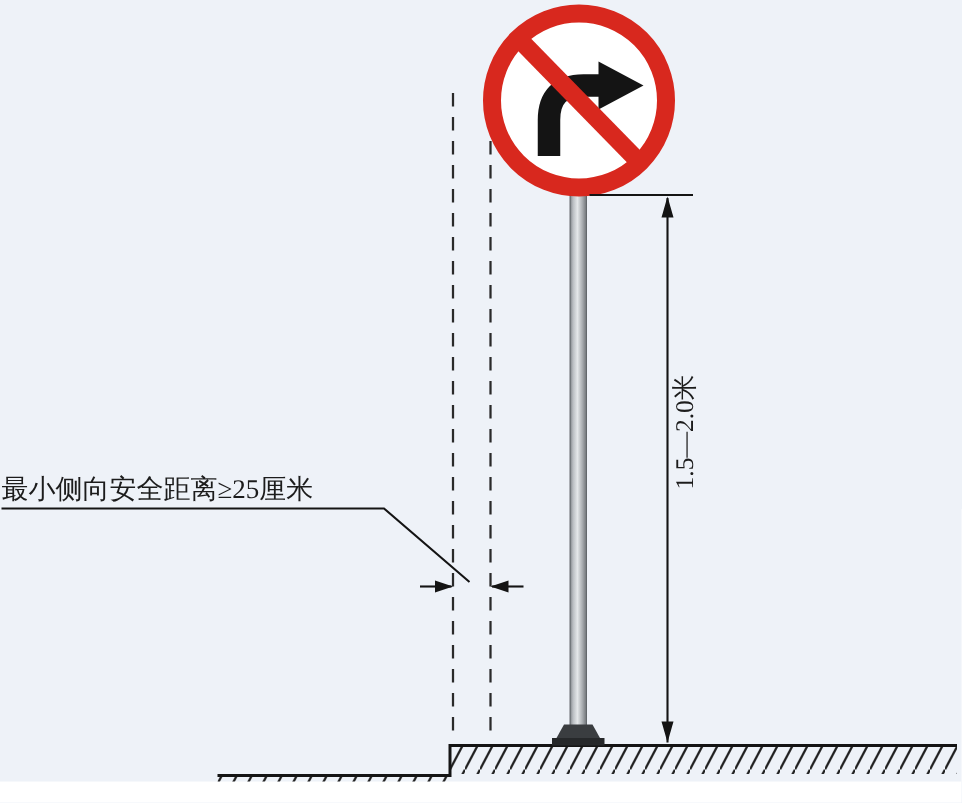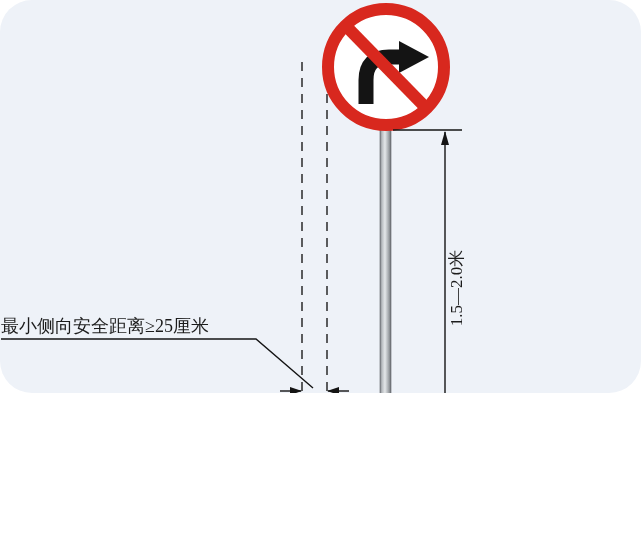--- a/index.html
+++ b/index.html
@@ -3,23 +3,22 @@
 <meta charset="utf-8">
 <style>
   html, body {
     margin: 0;
     padding: 0;
     font-family: "Liberation Serif", "DejaVu Serif", serif;
   }
   .stage {
     position: relative;
     width: 641px;
-    height: 393px;
+    height: 521px;
     overflow: hidden;
-    border-radius: 32px;
   }
   svg { display: block; }
   text {
     font-family: "Liberation Serif", "DejaVu Serif", serif;
     fill: #1c1c1c;
   }
   .dim-text { font-size: 17px; }
   .label-text { font-size: 18px; }
 </style>
 </head>

